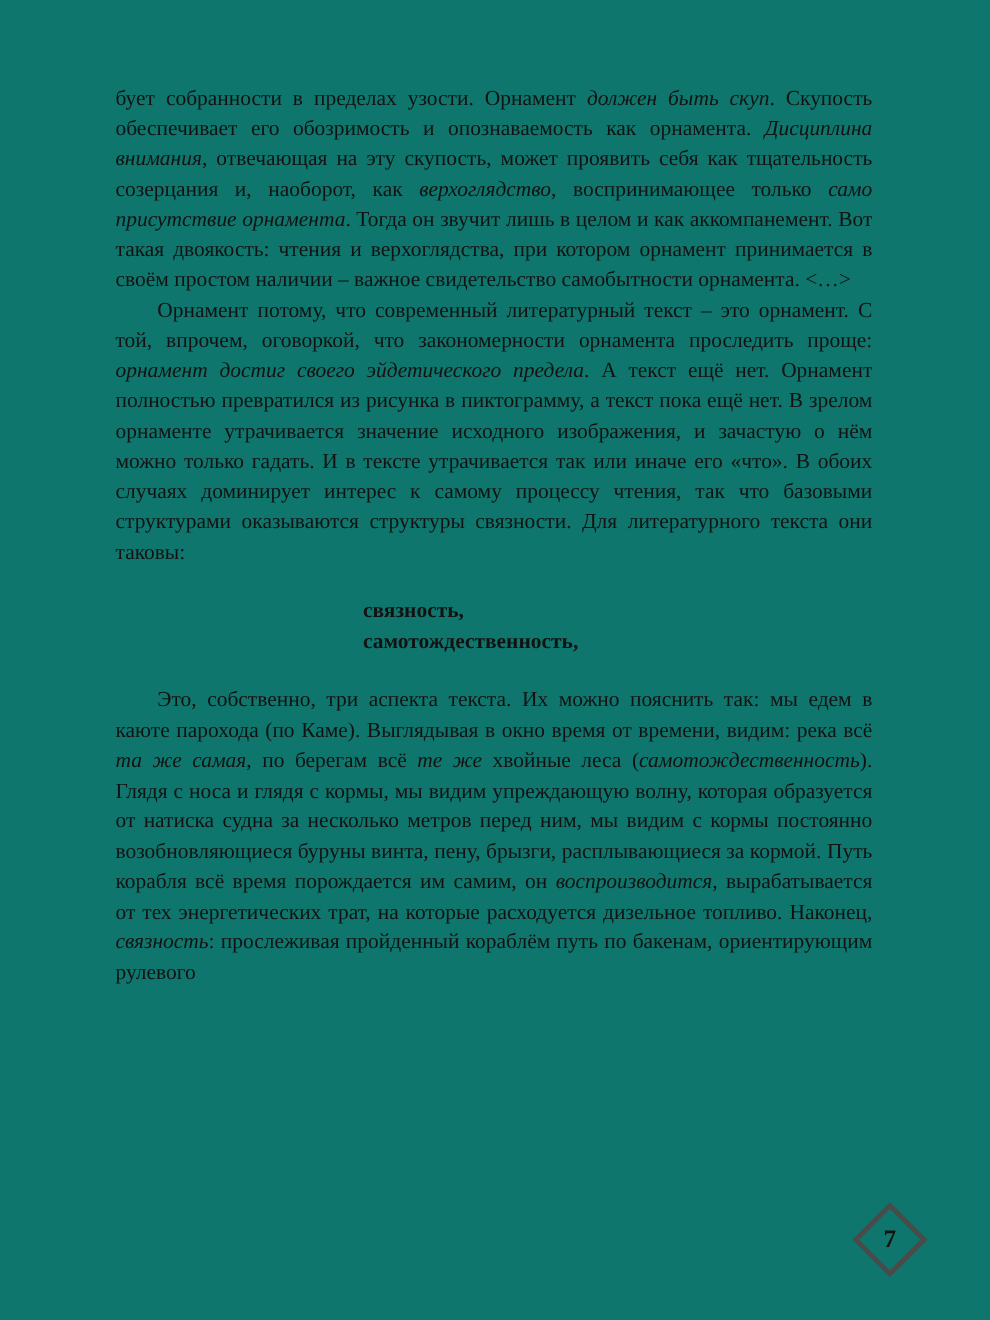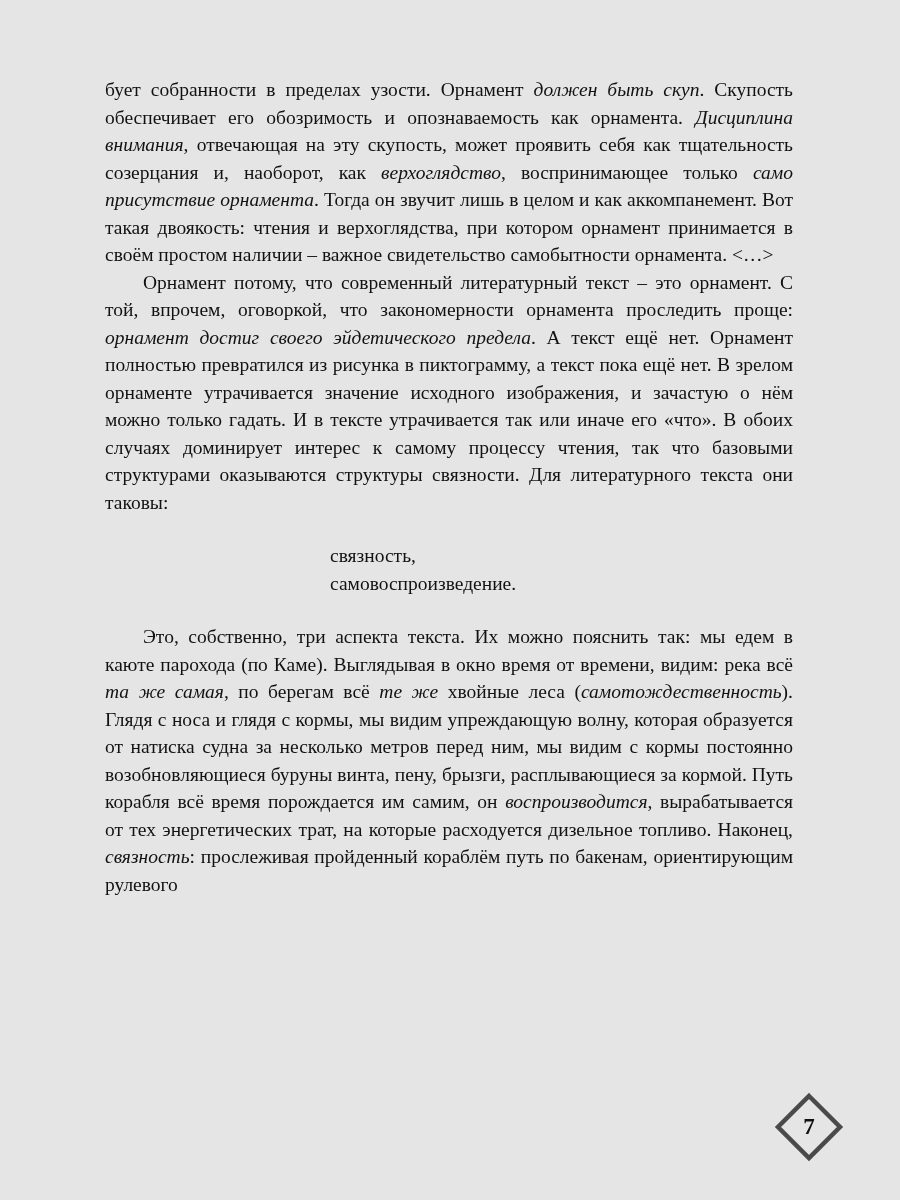--- a/index.html
+++ b/index.html
@@ -1,21 +1,21 @@
 <!DOCTYPE html>
 <html lang="ru"><head>
 <meta charset="utf-8">
 <style>
   * { margin: 0; padding: 0; box-sizing: border-box; }
   html, body { background: #ffffff; }
   .page {
     position: relative;
     width: 900px;
     height: 1200px;
-    background: #e5e5e5;
+    background: #0f766e;
     font-family: "Liberation Serif", "DejaVu Serif", serif;
     color: #121212;
     overflow: hidden;
   }
   .text-block {
     position: absolute;
     left: 105px;
     top: 76px;
     width: 688px;
     font-size: 19.5px;
@@ -23,21 +23,21 @@
     text-align: justify;
   }
   p.para { text-indent: 0; }
   p.para.indent { text-indent: 38px; }
   em { font-style: italic; }
   .center-list {
     margin: 26px 0;
     padding-left: 225px;
     text-align: left;
   }
-  .list-line { text-indent: 0; }
+  .list-line { text-indent: 0; font-weight: bold; }
   .page-ornament {
     position: absolute;
     right: 56px;
     bottom: 38px;
     width: 70px;
     height: 70px;
   }
   .page-ornament svg { position: absolute; left: 0; top: 0; }
   .page-ornament .num {
     position: absolute;
@@ -55,21 +55,21 @@
 <body>
 
 <div class="page">
 
   <div class="text-block">
 
   <p class="para"><span>бует собранности в пределах узости. Орнамент </span><em>должен быть скуп</em><span>. Скупость обеспечивает его обозримость и опознаваемость как орнамента. </span><em>Дисциплина внимания</em><span>, отвечающая на эту скупость, может проявить себя как тщательность созерцания и, наоборот, как </span><em>верхоглядство</em><span>, воспринимающее только </span><em>само присутствие орнамента</em><span>. Тогда он звучит лишь в целом и как аккомпанемент. Вот такая двоякость: чтения и верхоглядства, при котором орнамент принимается в своём простом наличии – важное свидетельство самобытности орнамента. &lt;…&gt;</span></p>
       <p class="para indent"><span>Орнамент потому, что современный литературный текст – это орнамент. С той, впрочем, оговоркой, что закономерности орнамента проследить проще: </span><em>орнамент достиг своего эйдетического предела</em><span>. А текст ещё нет. Орнамент полностью превратился из рисунка в пиктограмму, а текст пока ещё нет. В зрелом орнаменте утрачивается значение исходного изображения, и зачастую о нём можно только гадать. И в тексте утрачивается так или иначе его «что». В обоих случаях доминирует интерес к самому процессу чтения, так что базовыми структурами оказываются структуры связности. Для литературного текста они таковы:</span></p>
       <div class="center-list">
         <div class="list-line">связность,</div>
-        <div class="list-line">самовоспроизведение.</div>
+        <div class="list-line">самотождественность,</div>
       </div>
       <p class="para indent"><span>Это, собственно, три аспекта текста. Их можно пояснить так: мы едем в каюте парохода (по Каме). Выглядывая в окно время от времени, видим: река всё </span><em>та же самая</em><span>, по берегам всё </span><em>те же</em><span> хвойные леса (</span><em>самотождественность</em><span>). Глядя с носа и глядя с кормы, мы видим упреждающую волну, которая образуется от натиска судна за несколько метров перед ним, мы видим с кормы постоянно возобновляющиеся буруны винта, пену, брызги, расплывающиеся за кормой. Путь корабля всё время порождается им самим, он </span><em>воспроизводится</em><span>, вырабатывается от тех энергетических трат, на которые расходуется дизельное топливо. Наконец, </span><em>связность</em><span>: прослеживая пройденный кораблём путь по бакенам, ориентирующим рулевого</span></p>
     </div>
 
   <div class="page-ornament">
     <svg width="70" height="70" viewBox="0 0 70 70" aria-hidden="true">
       <polygon points="35,4 66,35 35,66 4,35" fill="none" stroke="#4a4a4a" stroke-width="4.5"></polygon>
     </svg>
     <span class="num">7</span>
   </div>

